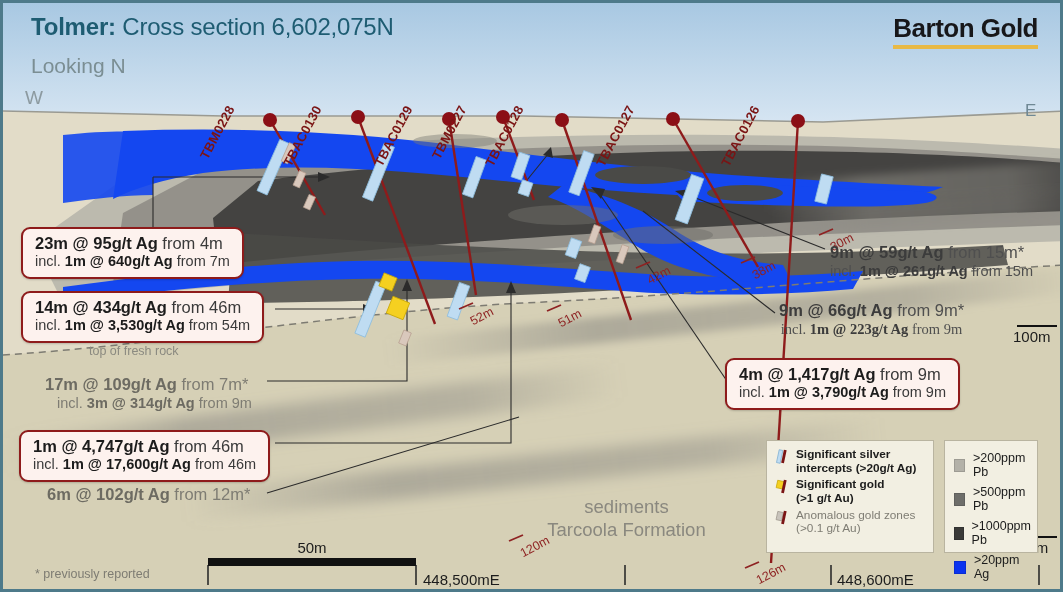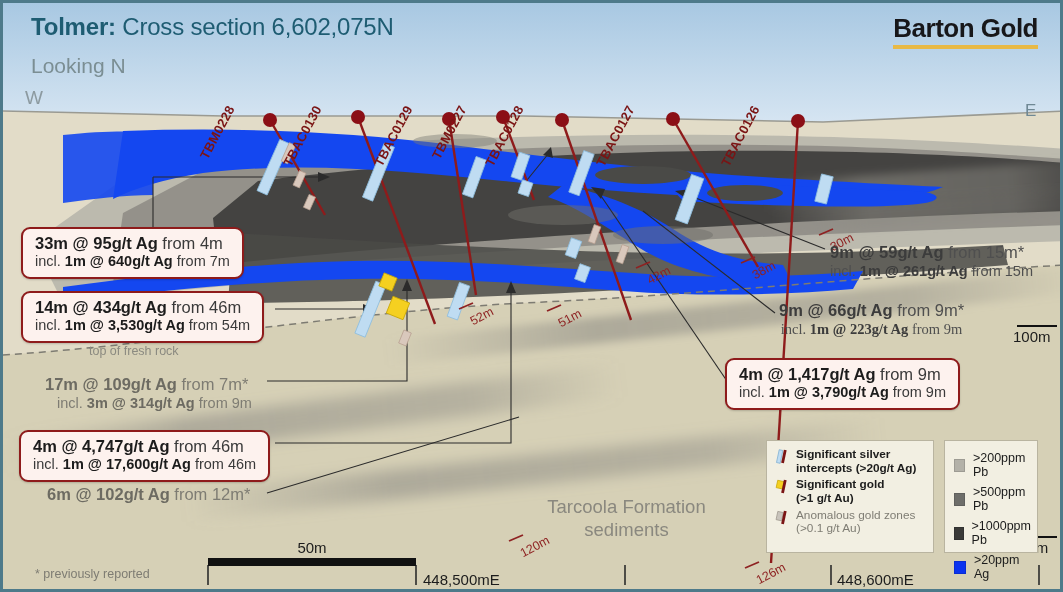--- a/index.html
+++ b/index.html
@@ -336,21 +336,21 @@
   <div class="compass-w">W</div>
   <div class="compass-e">E</div>
 
   <div class="brand">
     <div class="brand-name">Barton Gold</div>
     <div class="brand-rule"></div>
   </div>
 
   <div class="callout" id="c1" style="left:18px; top:224px;">
     <div class="l1">
-      <b>33m @ 95g/t Ag</b><span class="lite"> from 4m</span>
+      <b>23m @ 95g/t Ag</b><span class="lite"> from 4m</span>
     </div>
     <div class="l2">
       <span class="lite">incl. </span><b>1m @ 640g/t Ag</b><span class="lite"> from 7m</span>
     </div>
   </div>
 
   <div class="callout" id="c2" style="left:18px; top:288px;">
     <div class="l1">
       <b>14m @ 434g/t Ag</b><span class="lite"> from 46m</span>
     </div>
@@ -363,21 +363,21 @@
     <div class="l1">
       <b>17m @ 109g/t Ag</b><span> from 7m*</span>
     </div>
     <div class="l2" style="text-align:center;margin-left:12px;">
       <span>incl. </span><b>3m @ 314g/t Ag</b><span> from 9m</span>
     </div>
   </div>
 
   <div class="callout" id="c4" style="left:16px; top:427px;">
     <div class="l1">
-      <b>4m @ 4,747g/t Ag</b><span class="lite"> from 46m</span>
+      <b>1m @ 4,747g/t Ag</b><span class="lite"> from 46m</span>
     </div>
     <div class="l2">
       <span class="lite">incl. </span><b>1m @ 17,600g/t Ag</b><span class="lite"> from 46m</span>
     </div>
   </div>
 
   <div class="plaintxt" id="c5" style="left:44px; top:482px;">
     <div class="l1">
       <b>6m @ 102g/t Ag</b><span> from 12m*</span>
     </div>
@@ -406,22 +406,22 @@
       <b>4m @ 1,417g/t Ag</b><span class="lite"> from 9m</span>
     </div>
     <div class="l2">
       <span class="lite">incl. </span><b>1m @ 3,790g/t Ag</b><span class="lite"> from 9m</span>
     </div>
   </div>
 
   <div class="topfresh" style="left:86px; top:341px;">top of fresh rock</div>
 
   <div class="formation-label">
+    <div>sediments</div>
     <div>Tarcoola Formation</div>
-    <div>sediments</div>
   </div>
 
   <div class="footnote">* previously reported</div>
 
   <div id="hole-labels">
       <div class="hole-label" style="left: 228px; top: 96px; transform: rotate(-62deg) translate(-100%, 0px);">TBM0228</div>
       <div class="hole-label" style="left: 315px; top: 96px; transform: rotate(-62deg) translate(-100%, 0px);">TBAC0130</div>
       <div class="hole-label" style="left: 406px; top: 96px; transform: rotate(-62deg) translate(-100%, 0px);">TBAC0129</div>
       <div class="hole-label" style="left: 460px; top: 96px; transform: rotate(-62deg) translate(-100%, 0px);">TBM0227</div>
       <div class="hole-label" style="left: 517px; top: 96px; transform: rotate(-62deg) translate(-100%, 0px);">TBAC0128</div>

